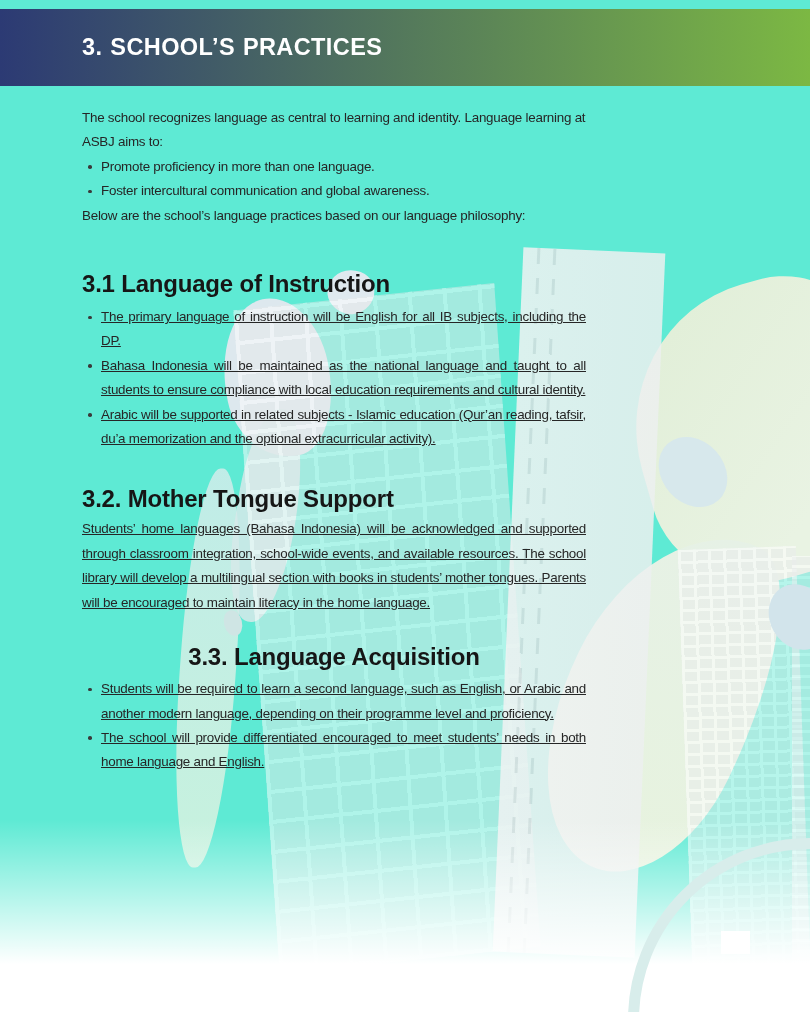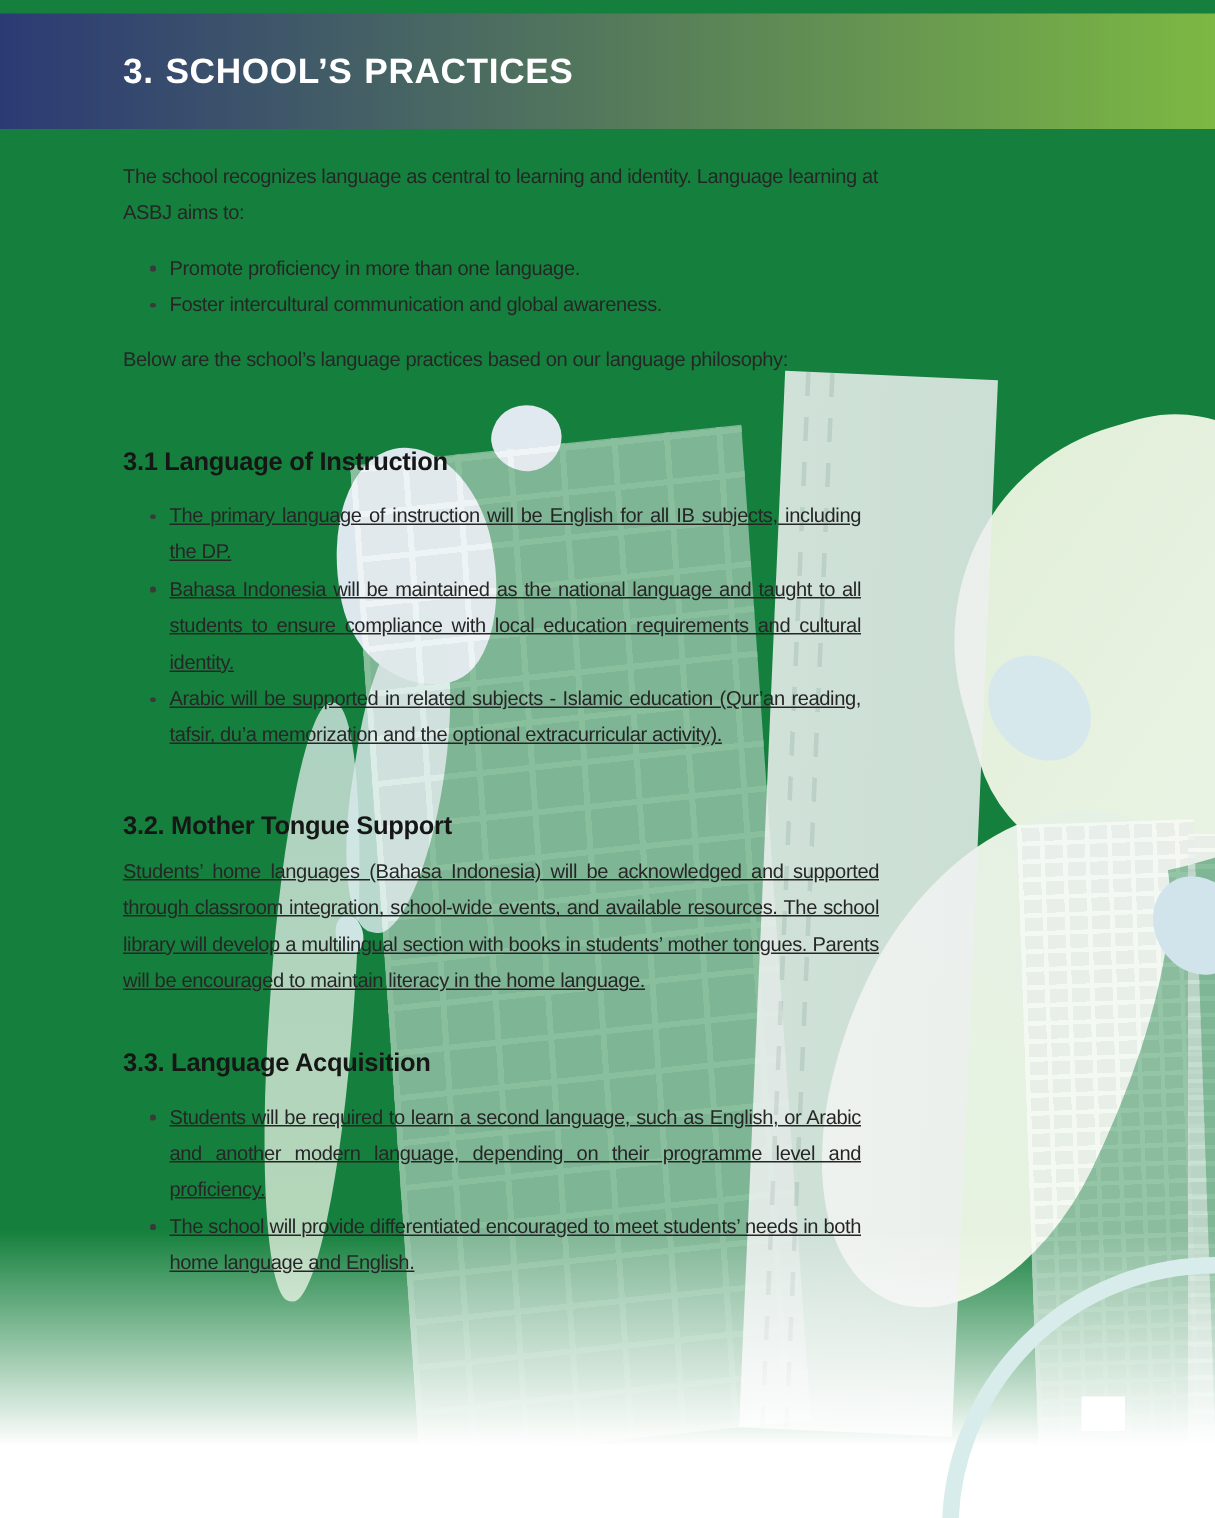--- a/index.html
+++ b/index.html
@@ -1,18 +1,18 @@
 <!DOCTYPE html>
 <html style="--g-left: #2c3a74; --g-right: #7cb843;"><head>
 <meta charset="utf-8">
 <style>
   html,body{margin:0;padding:0;background:#ffffff;}
   #page{
     position:relative;width:810px;height:1012px;margin:0 auto;
-    background:#15803d;overflow:hidden;
+    background:#5eead4;overflow:hidden;
     font-family:"Liberation Sans", sans-serif;
     color:#232323;
   }
   
   .banner{
     position:absolute;left:0;top:9px;width:810px;height:77px;
     background:linear-gradient(90deg， var(--g-left,#2c3a74), var(--g-right,#7cb843));
     background:linear-gradient(90deg, var(--g-left,#2c3a74) 0%, var(--g-right,#7cb843) 100%);
     display:flex;align-items:center;
     z-index:6;
@@ -23,34 +23,34 @@
   }
   
   .content{
     position:absolute;left:0;top:86px;width:692px;
     padding:20px 106px 0 82px;box-sizing:border-box;
     z-index:5;
     font-size:13.4px;line-height:24.4px;letter-spacing:-.25px;
     color:#262626;
   }
   .content p{margin:0;}
-  ul.blist{margin:12px;padding:0;list-style:none;}
+  ul.blist{margin:0;padding:0;list-style:none;}
   ul.blist li{position:relative;padding-left:19px;}
   ul.blist li::before{
     content:"";position:absolute;left:6px;top:10.5px;width:3.5px;height:3.5px;
     border-radius:50%;background:#3a3a3a;
   }
   .justified li, p.justified{text-align:justify;text-decoration:underline;}
   h2.sec{
-    margin:0;font-size:17px;line-height:24px;font-weight:700;
+    margin:0;font-size:24px;line-height:24px;font-weight:700;
     color:#161616;letter-spacing:-.2px;
   }
   h2.sec1{margin-top:44px;margin-bottom:9px;}
   h2.sec2{margin-top:36px;margin-bottom:6px;}
-  h2.sec3{margin-top:30px;margin-bottom:8px;}
+  h2.sec3{margin-top:30px;margin-bottom:8px;text-align:center;}
   
   .bg{position:absolute;z-index:0;}
   .blob-green-top{
     left:636px;top:282px;width:270px;height:295px;
     background:linear-gradient(140deg,#e0eed6 0%,#e9f3e3 70%);
     border-radius:58% 42% 55% 45% / 55% 45% 62% 38%;
     transform:rotate(-16deg);
   }
   .blob-green-tail{
     left:566px;top:520px;width:190px;height:360px;

